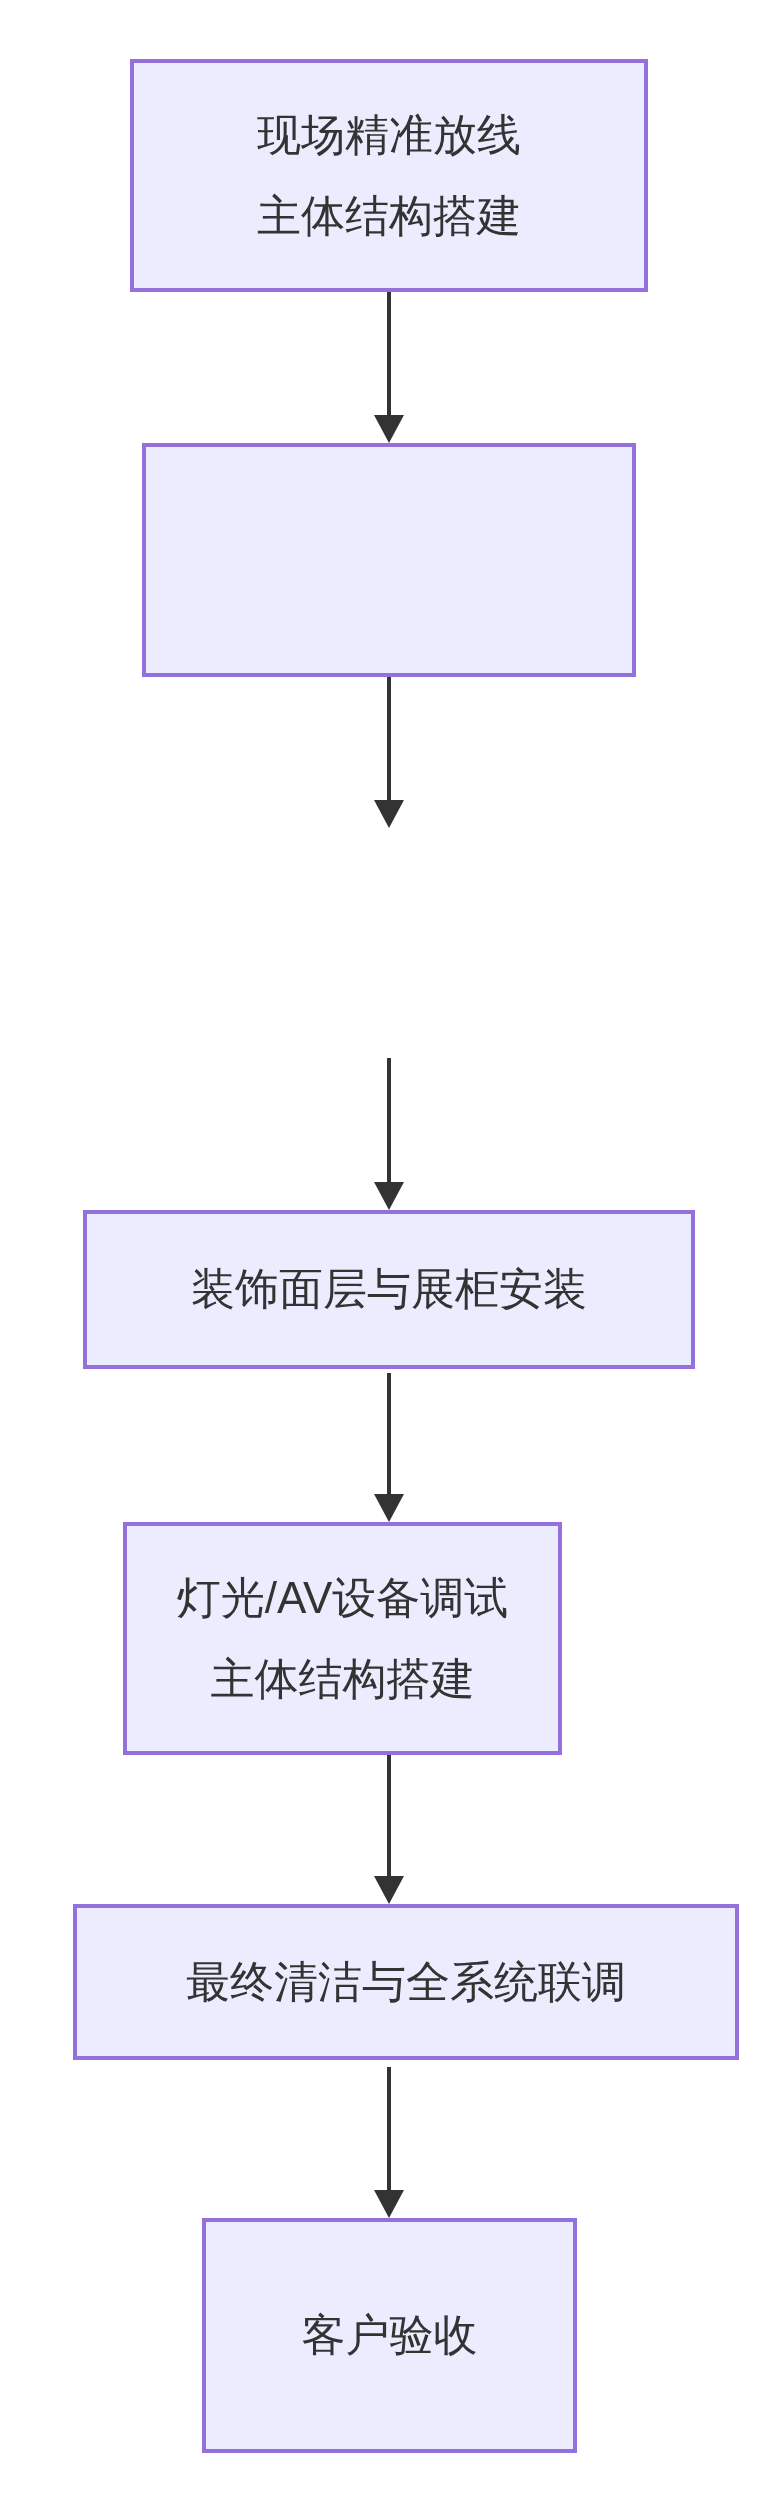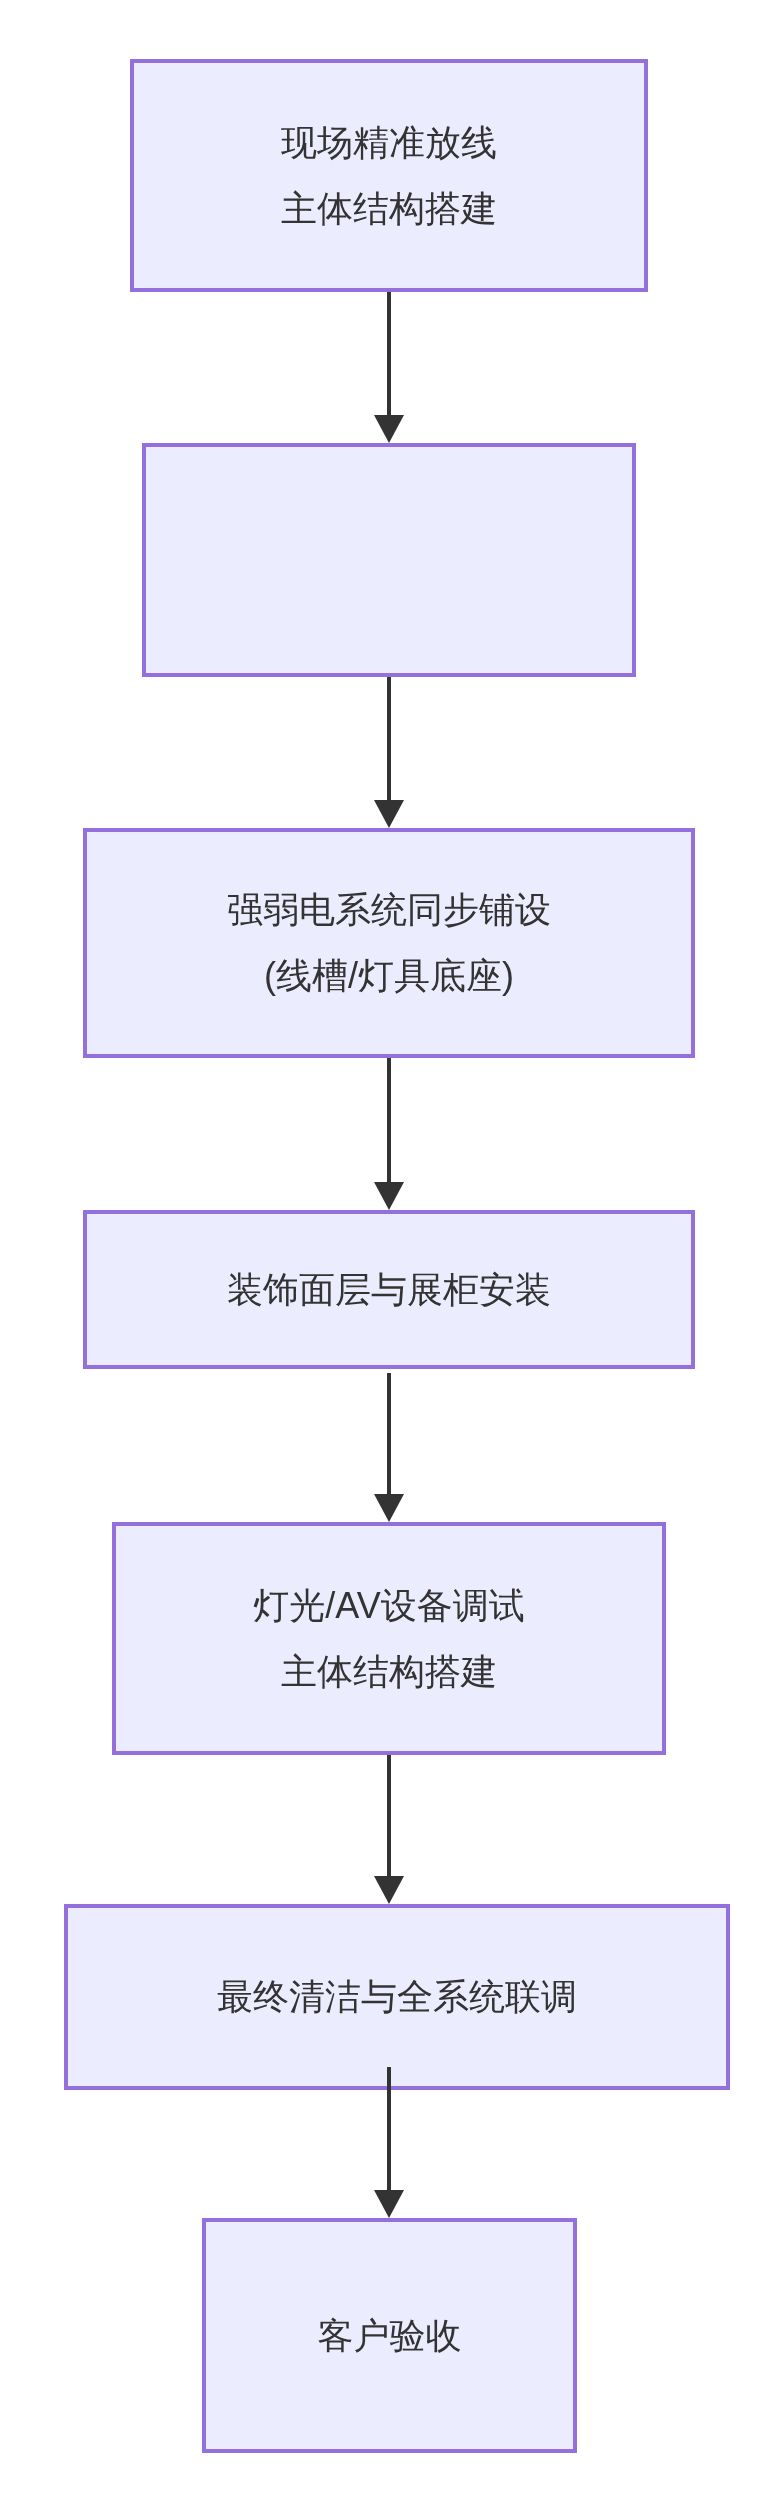--- a/index.html
+++ b/index.html
@@ -26,21 +26,21 @@
     position: absolute;
     box-sizing: border-box;
     background: var(--node-fill);
     border: 4px solid var(--node-border);
     color: var(--text);
     display: flex;
     flex-direction: column;
     align-items: center;
     justify-content: center;
     text-align: center;
-    font-size: 36px;
+    font-size: 44px;
     line-height: 1.82;
   }
   .node .line {
     display: block;
     white-space: nowrap;
   }
   .arrow {
     position: absolute;
     width: 30px;
     display: flex;
@@ -76,51 +76,47 @@
   </div>
 
   <div class="node" style="left:142px; top:443px; width:494px; height:234px">
   </div>
 
   <div class="arrow" style="left:374px; top:677px; height:151px">
     <div class="shaft"></div>
     <div class="head"></div>
   </div>
 
-  <div class="node" style="left:83px; top:828px; width:612px; height:230px">
-    <span class="line">强弱电系统同步铺设</span>
-    <span class="line">(线槽/灯具底座)</span>
-  </div>
 
   <div class="arrow" style="left:374px; top:1058px; height:152px">
     <div class="shaft"></div>
     <div class="head"></div>
   </div>
 
   <div class="node" style="left:83px; top:1210px; width:612px; height:159px">
     <span class="line">装饰面层与展柜安装</span>
     <span class="line"></span>
   </div>
 
   <div class="arrow" style="left:374px; top:1373px; height:149px">
     <div class="shaft"></div>
     <div class="head"></div>
   </div>
 
-  <div class="node" style="left:112px; top:1522px; width:554px; height:233px">
+  <div class="node" style="left:123px; top:1522px; width:439px; height:233px">
     <span class="line">灯光/AV设备调试</span>
     <span class="line">主体结构搭建</span>
   </div>
 
   <div class="arrow" style="left:374px; top:1755px; height:149px">
     <div class="shaft"></div>
     <div class="head"></div>
   </div>
 
-  <div class="node" style="left:64px; top:1904px; width:666px; height:186px">
+  <div class="node" style="left:73px; top:1904px; width:666px; height:156px">
     <span class="line">最终清洁与全系统联调</span>
     <span class="line"></span>
   </div>
 
   <div class="arrow" style="left:374px; top:2067px; height:151px">
     <div class="shaft"></div>
     <div class="head"></div>
   </div>
 
   <div class="node" style="left:202px; top:2218px; width:375px; height:235px">

